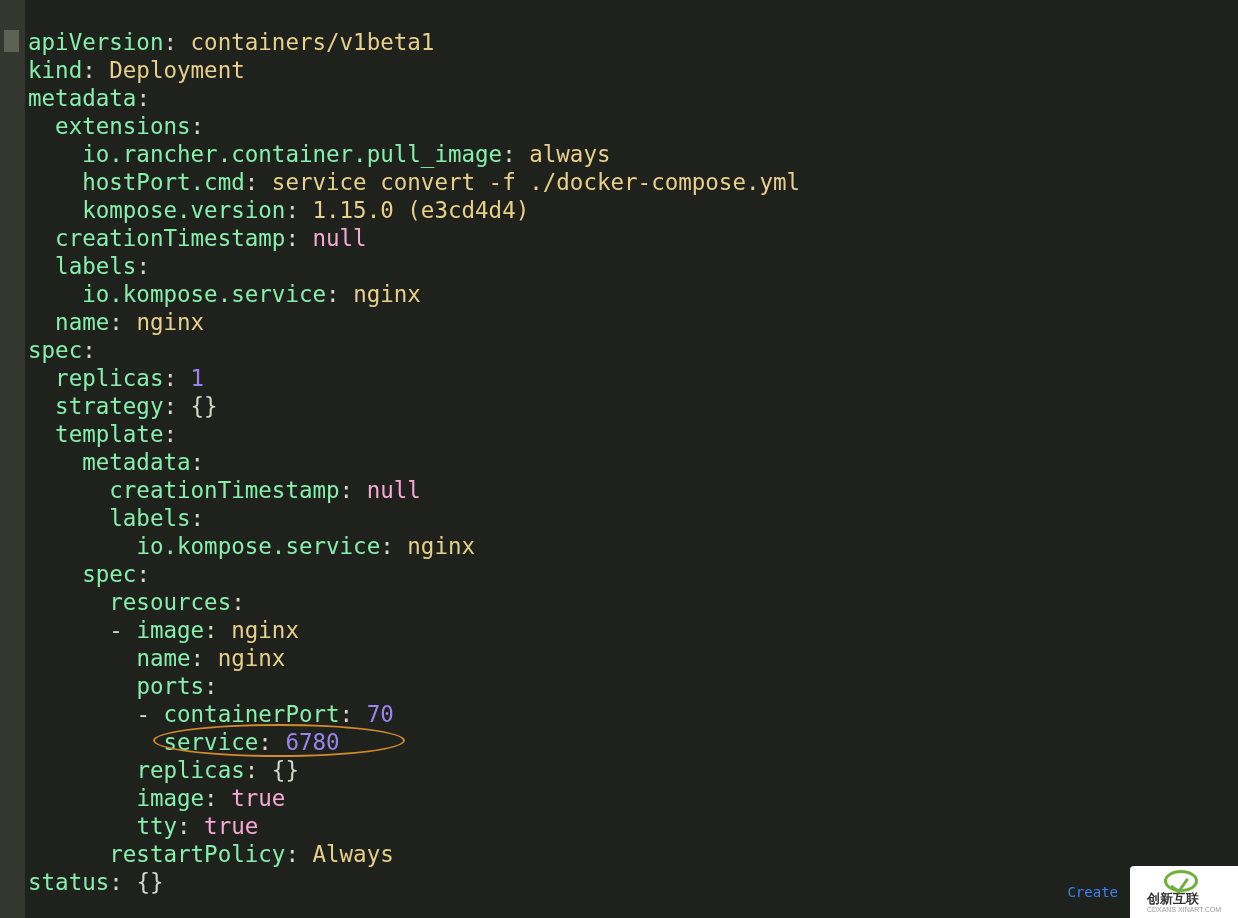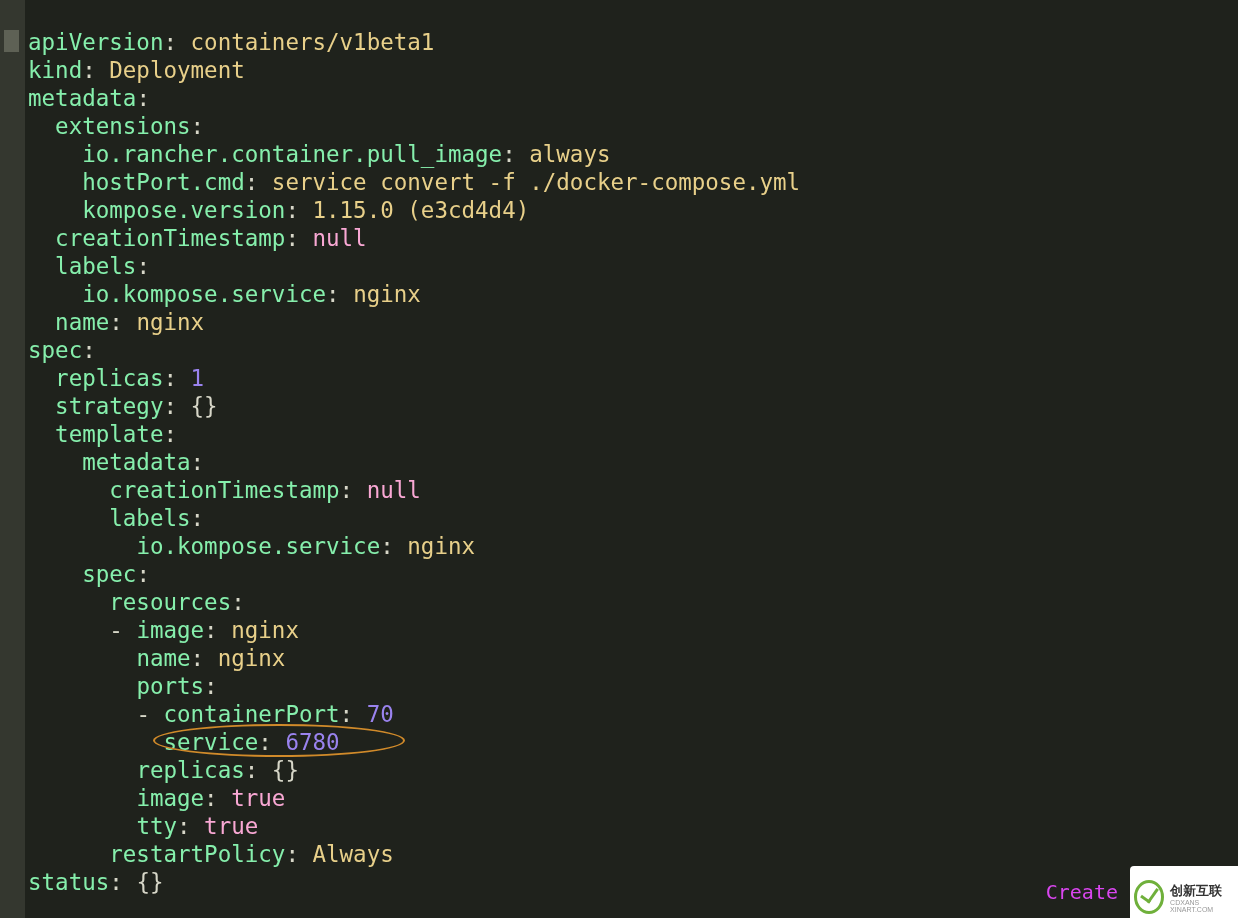--- a/index.html
+++ b/index.html
@@ -13,27 +13,27 @@
   pre.code{position:absolute;left:28px;top:28px;margin:0;padding:0;
            white-space:pre;letter-spacing:0px;}
   .key{color:#86efac;}
   .str{color:#e8d08a;}
   .num{color:#9a83ee;}
   .kw{color:#f9a8d4;}
   .dash{color:#d7d7c8;}
   .pun{color:#d7d7c8;}
   .ellipse{position:absolute;border:2px solid #d08a2a;border-radius:50%;
            pointer-events:none;}
-  .corner-link{position:absolute;right:120px;bottom:12px;color:#d946ef;
-               font-family:Menlo,monospace;font-size:20px;}
+  .corner-link{position:absolute;right:120px;bottom:12px;color:#3b82f6;
+               font-family:Menlo,monospace;font-size:14px;}
   .corner-logo{position:absolute;right:0;bottom:0;width:108px;height:52px;
                background:#fff;border-top-left-radius:4px;
-               display:flex;align-items:flex-end;justify-content:center;
+               display:flex;align-items:center;justify-content:center;
                font-family:sans-serif;font-size:10px;color:#444;
-               box-sizing:border-box;padding:4px;}
+               box-sizing:border-box;padding:4px;flex-direction:column;}
   .corner-logo .mark{display:inline-block;width:28px;height:28px;
                      border:3px solid #6fb03b;border-radius:50%;
                      margin-right:6px;position:relative;}
   .corner-logo .mark::after{content:"";position:absolute;width:8px;height:14px;
                      border-right:3px solid #6fb03b;border-bottom:3px solid #6fb03b;
                      transform:rotate(35deg);left:7px;top:2px;}
   .corner-logo .txt{display:flex;flex-direction:column;line-height:1.1;}
   .corner-logo .txt b{font-size:13px;color:#333;}
   .corner-logo .txt small{color:#999;font-size:7px;}
 </style>

